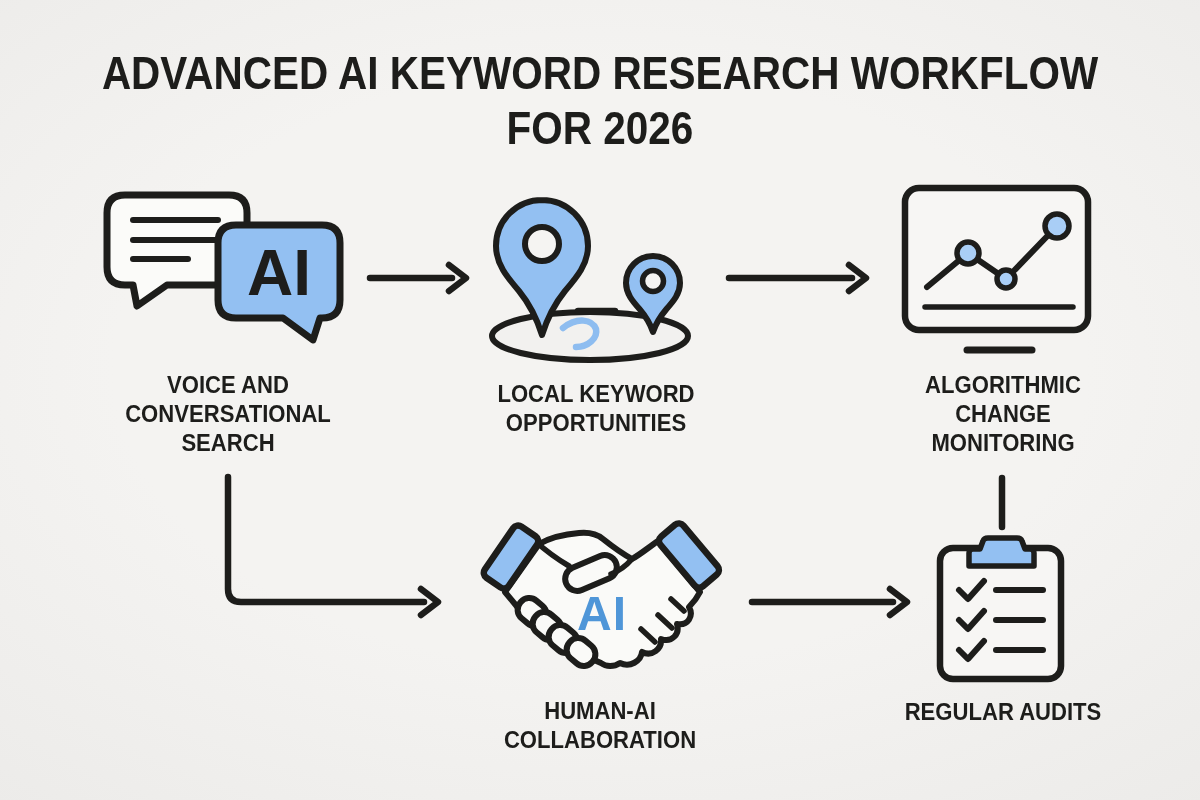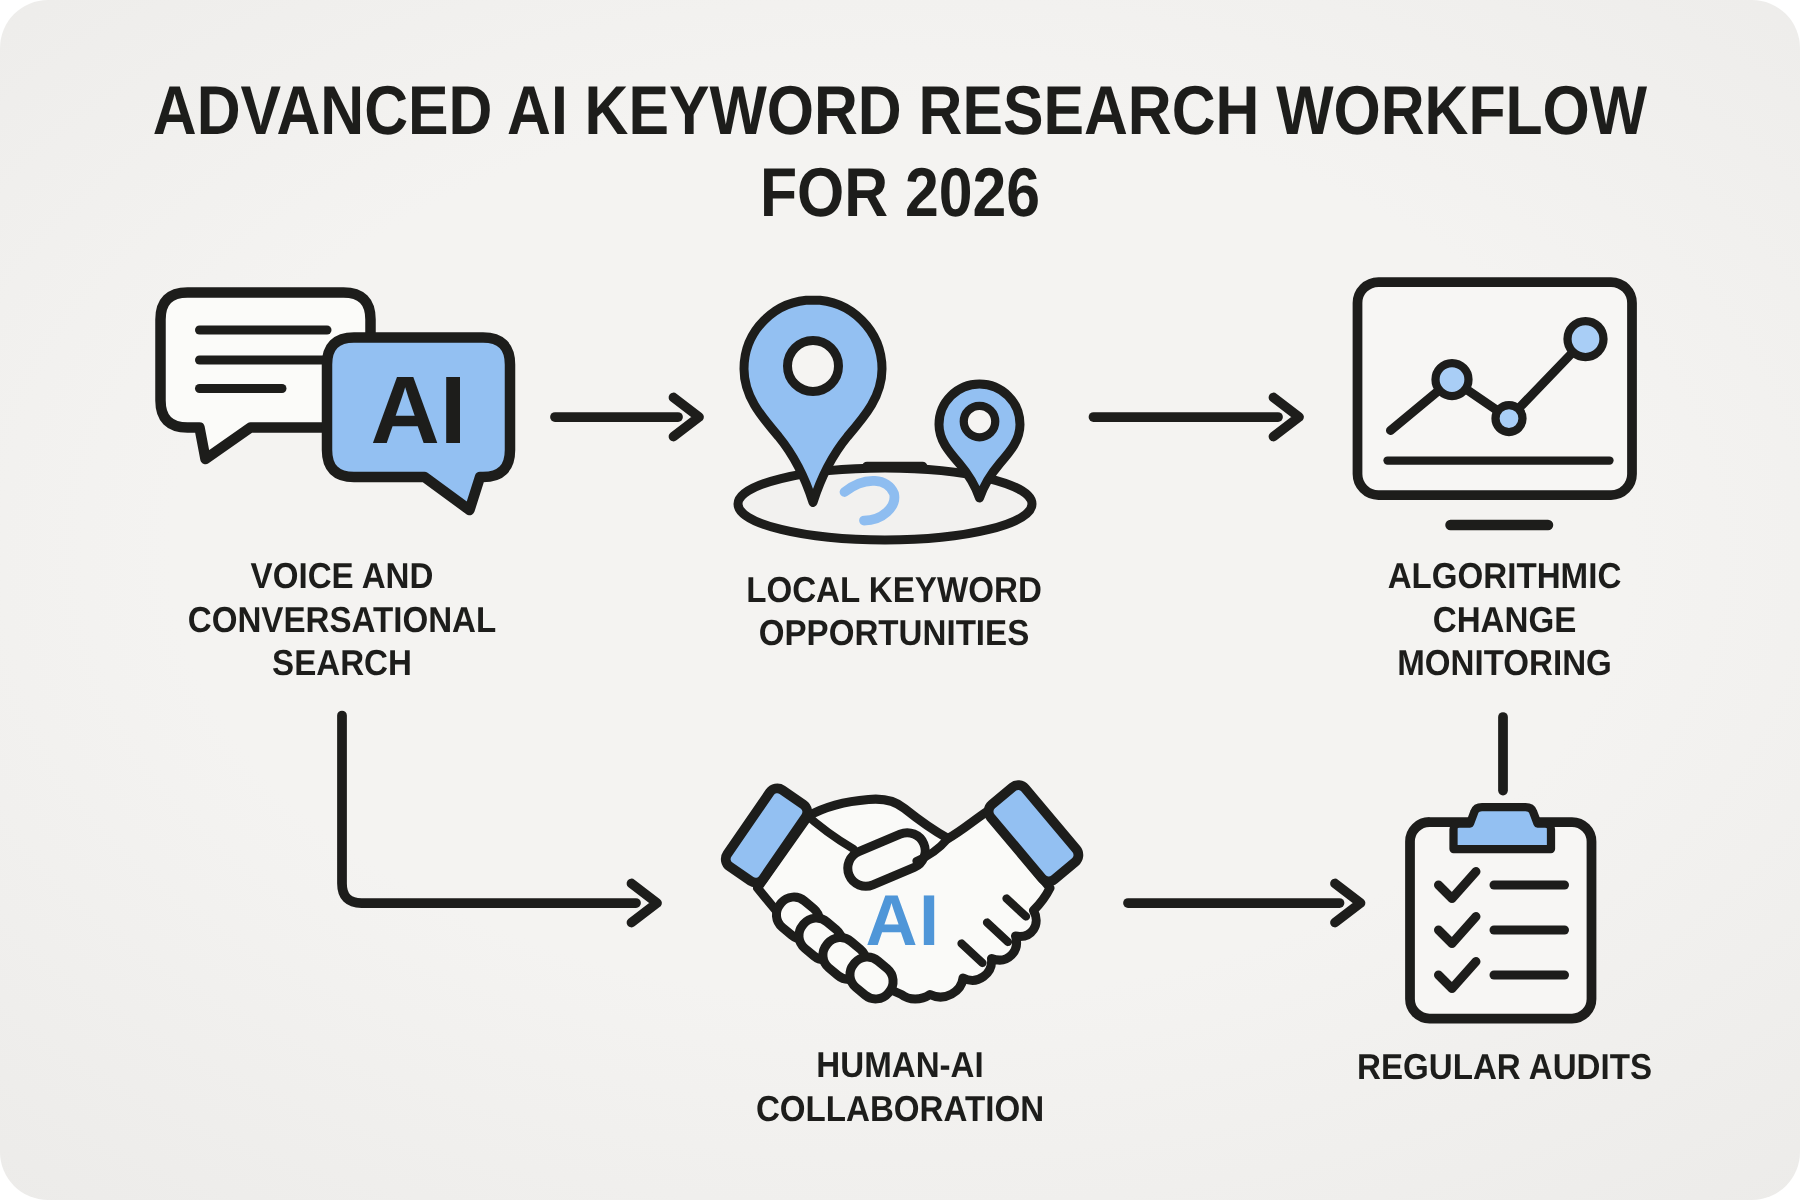--- a/index.html
+++ b/index.html
@@ -1,18 +1,18 @@
 <!DOCTYPE html>
 <html><head>
 <meta charset="utf-8">
 <style>
   html,body{margin:0;padding:0;}
   body{width:1200px;height:800px;overflow:hidden;font-family:"Liberation Sans","DejaVu Sans",sans-serif;}
   .canvas{position:absolute;left:0;top:0;width:1200px;height:800px;
-    background:radial-gradient(ellipse 78% 72% at 50% 46%, #f4f3f1 52%, #ecebe9 100%);border-radius:32px;}
+    background:radial-gradient(ellipse 78% 72% at 50% 46%, #f4f3f1 52%, #ecebe9 100%);}
   .title{position:absolute;left:0;right:0;top:46px;text-align:center;
     font-weight:bold;font-size:46px;line-height:55px;color:#1d1d1b;
     transform:scaleX(0.88);letter-spacing:0;}
   .node-label{position:absolute;text-align:center;font-weight:bold;font-size:24px;
     line-height:29px;color:#1d1d1b;transform:scaleX(0.92);}
   svg{position:absolute;overflow:visible;}
   .connectors{left:0;top:0;}
   text{font-family:"Liberation Sans","DejaVu Sans",sans-serif;font-weight:bold;}
 </style>
 </head>

